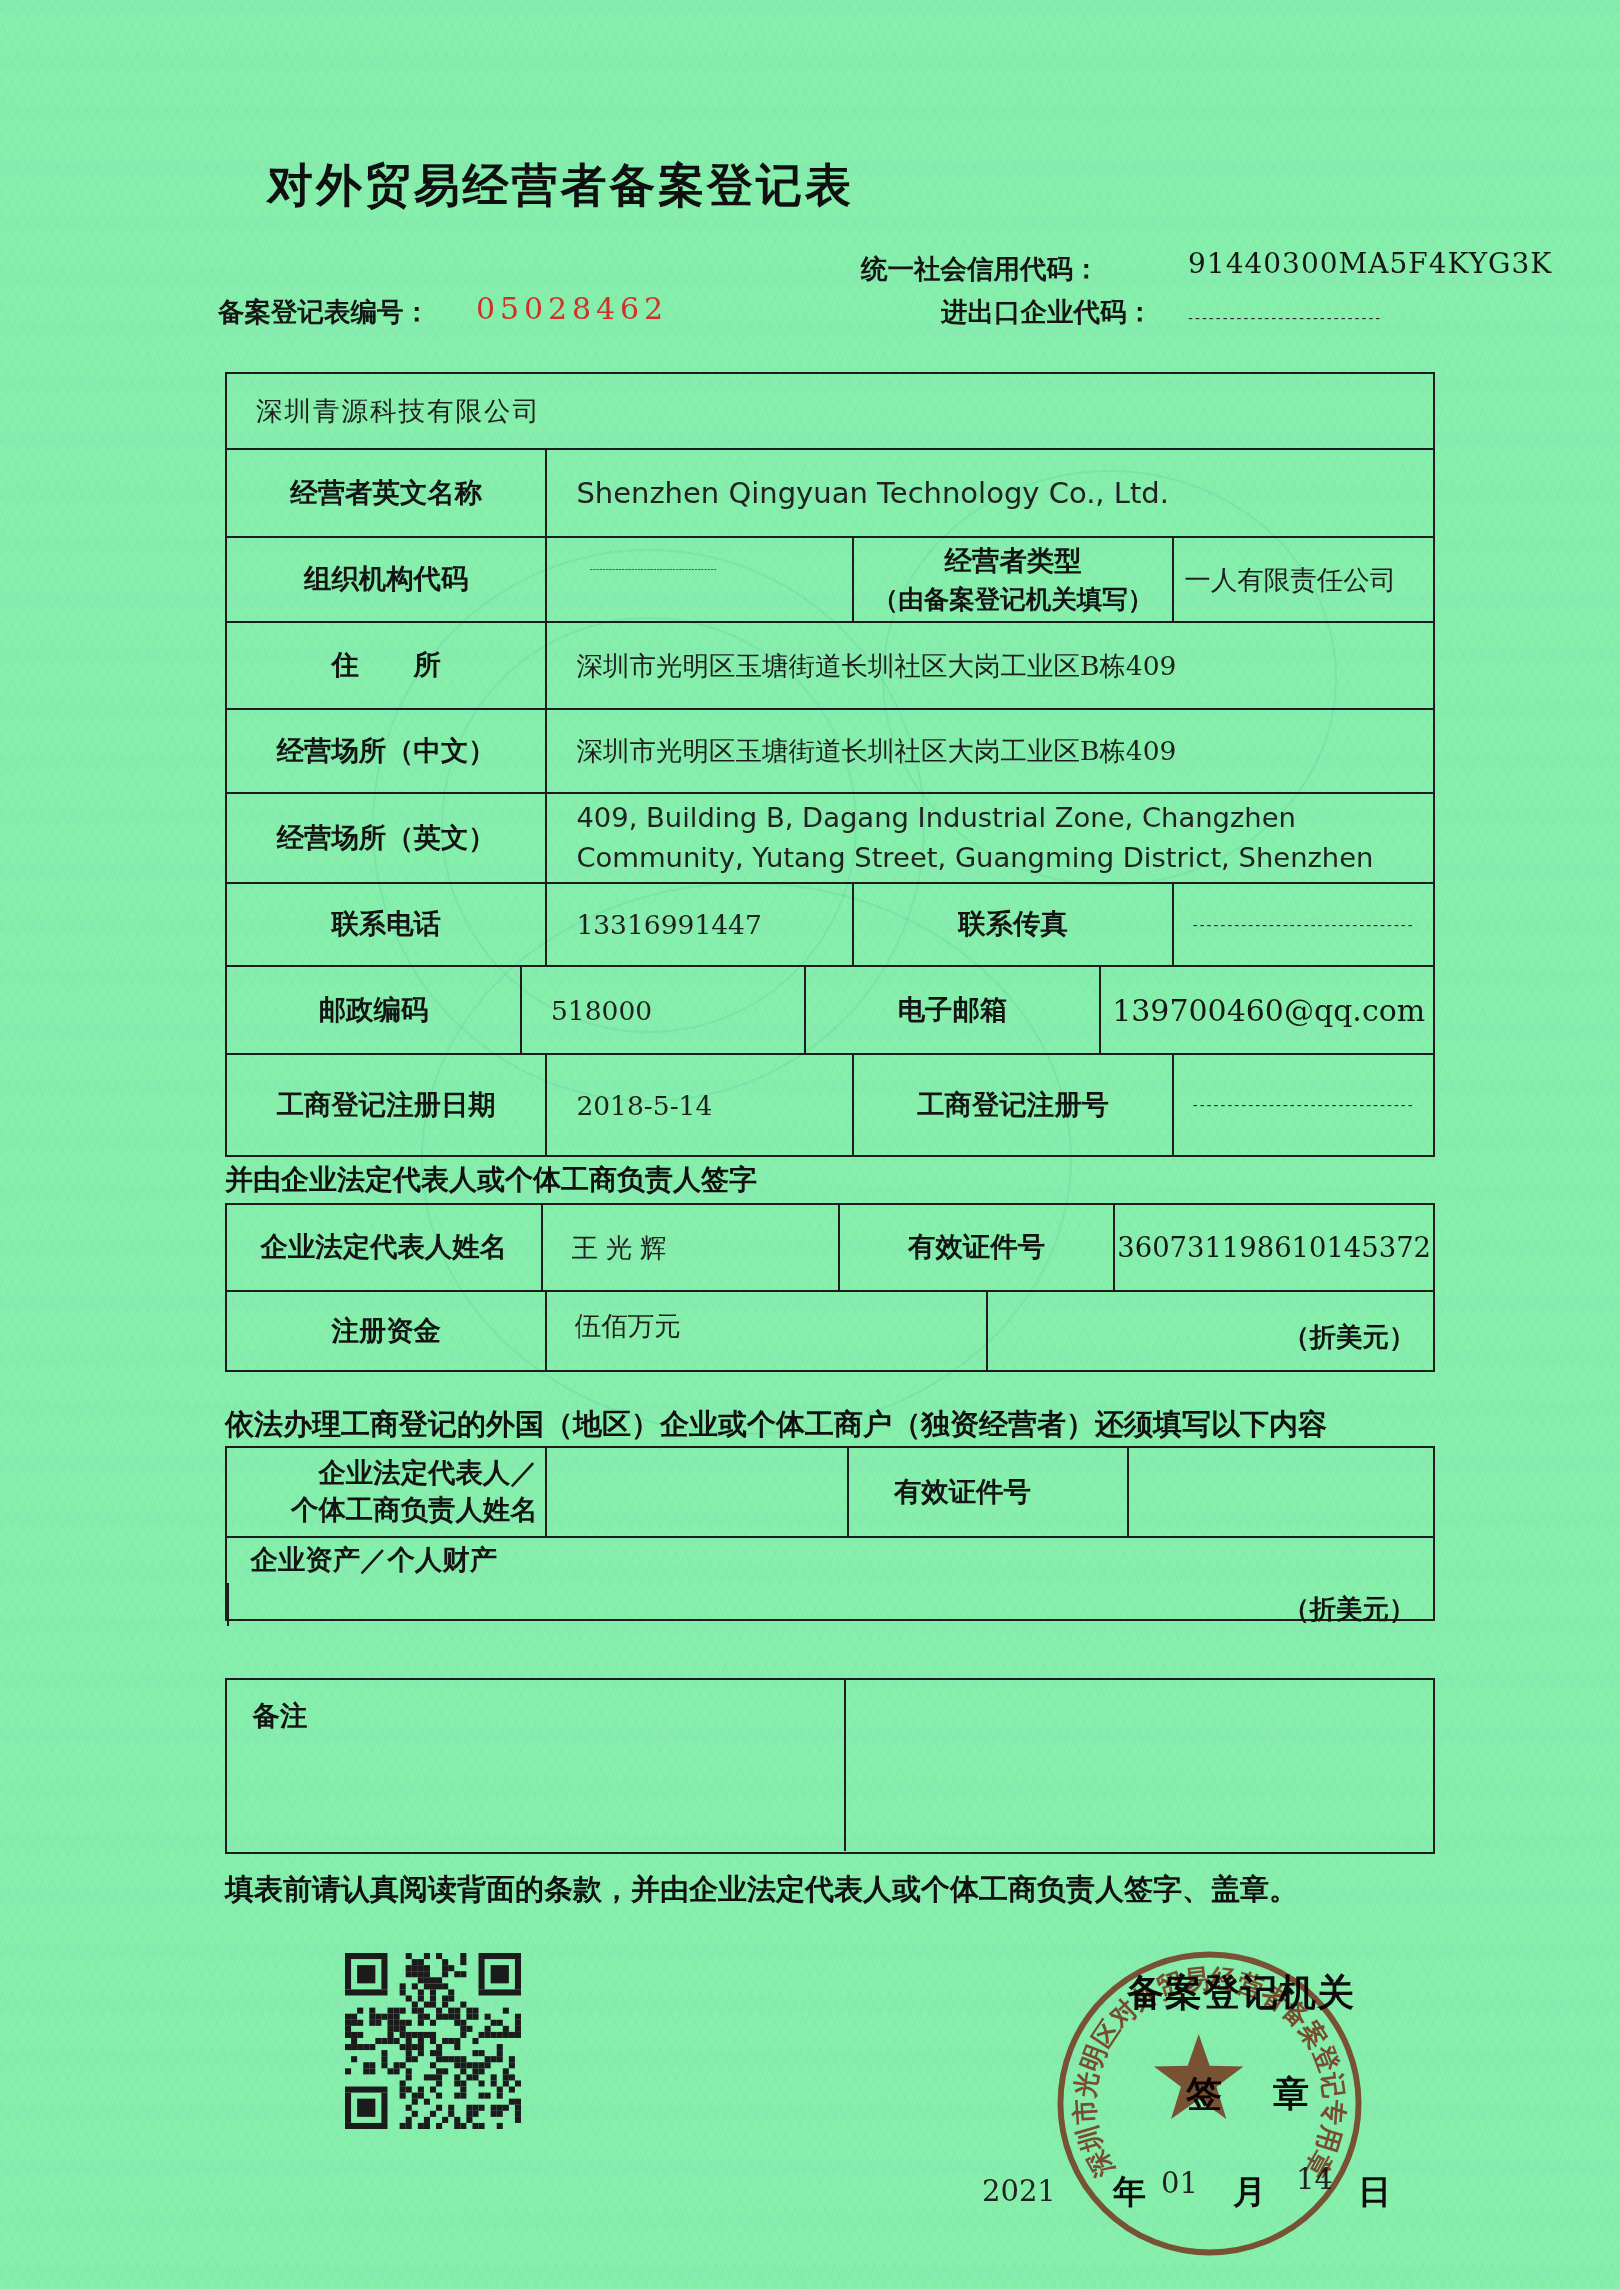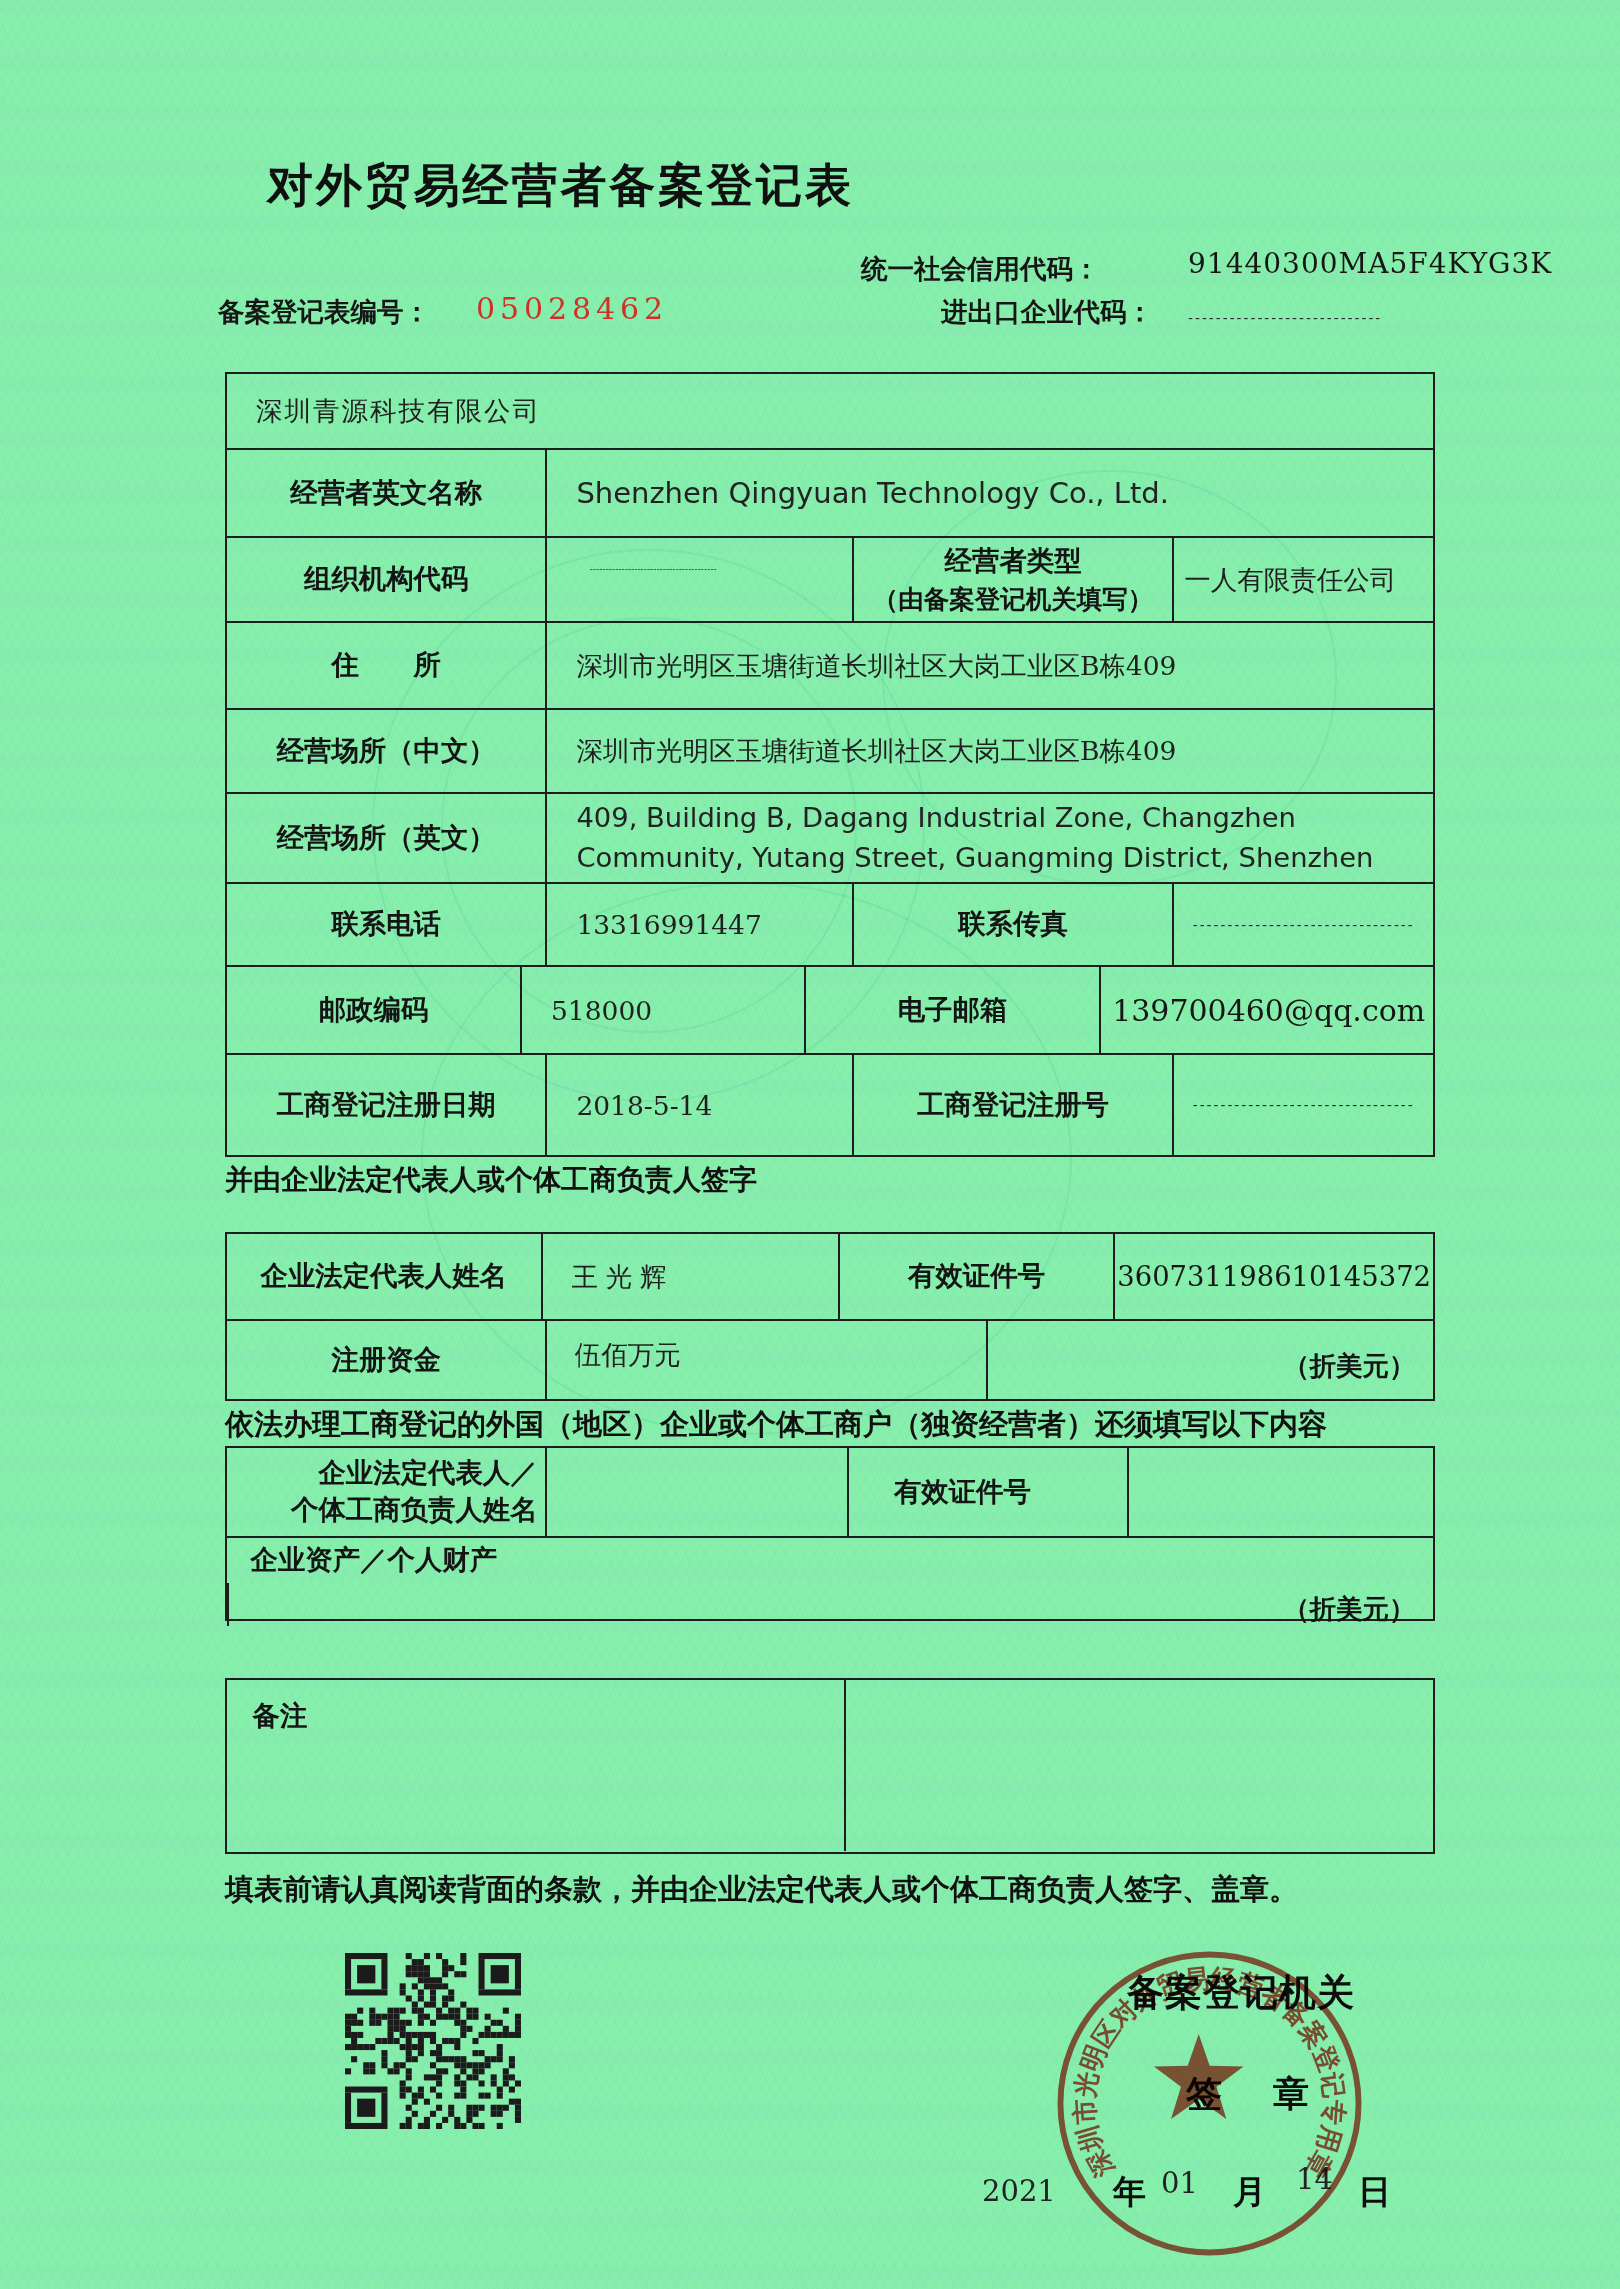--- a/index.html
+++ b/index.html
@@ -112,21 +112,21 @@
       <div class="cell label w1">工商登记注册日期</div>
       <div class="cell val serif w2">2018-5-14</div>
       <div class="cell label w3">工商登记注册号</div>
       <div class="cell w4">
           <span class="dashline">--------------------------------</span>
         </div>
     </div>
   </div>
 
   <div class="abs heading" style="left:225px;top:1161px;">并由企业法定代表人或个体工商负责人签字</div>
-  <div class="tbl" style="top:1232px;">
+  <div class="tbl" style="top:1203px;">
     <div class="trow" style="height:85px;">
       <div class="cell label w1">企业法定代表人姓名</div>
       <div class="cell val serif t2c2" style="letter-spacing:7.8px;">王光辉</div>
       <div class="cell label t2c3">有效证件号</div>
       <div class="cell serif t2c4" style="font-size:27.4px;padding:3.9px 2px;">360731198610145372</div>
     </div>
     <div class="trow" style="height:80px;">
       <div class="cell label w1">注册资金</div>
       <div class="cell val serif wide2 topleft">伍佰万元</div>
       <div class="cell label usd w4" style="font-weight:600;">（折美元）</div>

